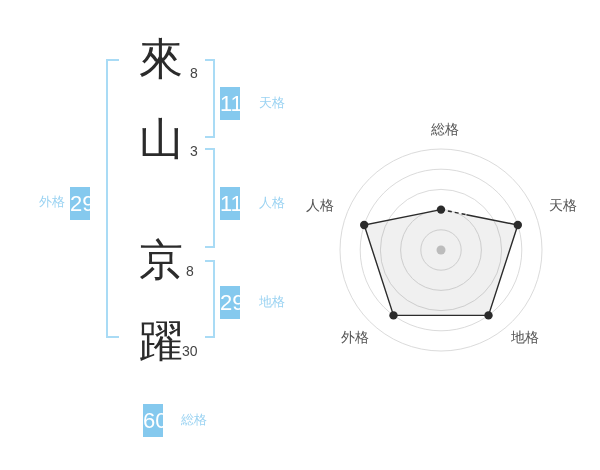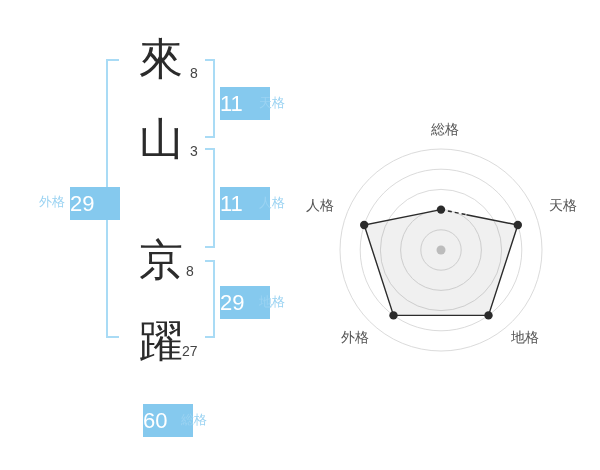--- a/index.html
+++ b/index.html
@@ -35,21 +35,21 @@
   .bracket.left{
     left:106px;width:11px;
     border-width:2px 0 2px 2px;
   }
   .bracket.right{
     left:205px;width:8px;
     border-width:2px 2px 2px 0;
   }
   .badge{
     position:absolute;
-    width:50px;height:33px;
+    width:20px;height:33px;
     background:var(--badge-bg,#85c9ee);
     color:#ffffff;
     font-size:22px;line-height:33px;
   }
   .badge-label{
     position:absolute;
     font-size:13px;line-height:14px;
     color:var(--label-text,#9bd3f2);
   }
   
@@ -70,21 +70,21 @@
 <div class="stage">
 
   <div class="kanji" style="top:36px">來</div>
   <div class="kanji" style="top:116px">山</div>
   <div class="kanji" style="top:237px">京</div>
   <div class="kanji" style="top:318px">躍</div>
 
   <div class="stroke-num" style="left:190px;top:66px">8</div>
   <div class="stroke-num" style="left:190px;top:144px">3</div>
   <div class="stroke-num" style="left:186px;top:264px">8</div>
-  <div class="stroke-num" style="left:182px;top:344px">27</div>
+  <div class="stroke-num" style="left:182px;top:344px">30</div>
 
   <div class="bracket left" style="top:59px;height:275px"></div>
   <div class="bracket right" style="top:59px;height:75px"></div>
   <div class="bracket right" style="top:148px;height:96px"></div>
   <div class="bracket right" style="top:260px;height:74px"></div>
 
   <div class="badge" style="left:220px;top:87px">11</div>
   <div class="badge-label" style="left:259px;top:96px">天格</div>
 
   <div class="badge" style="left:220px;top:187px">11</div>

